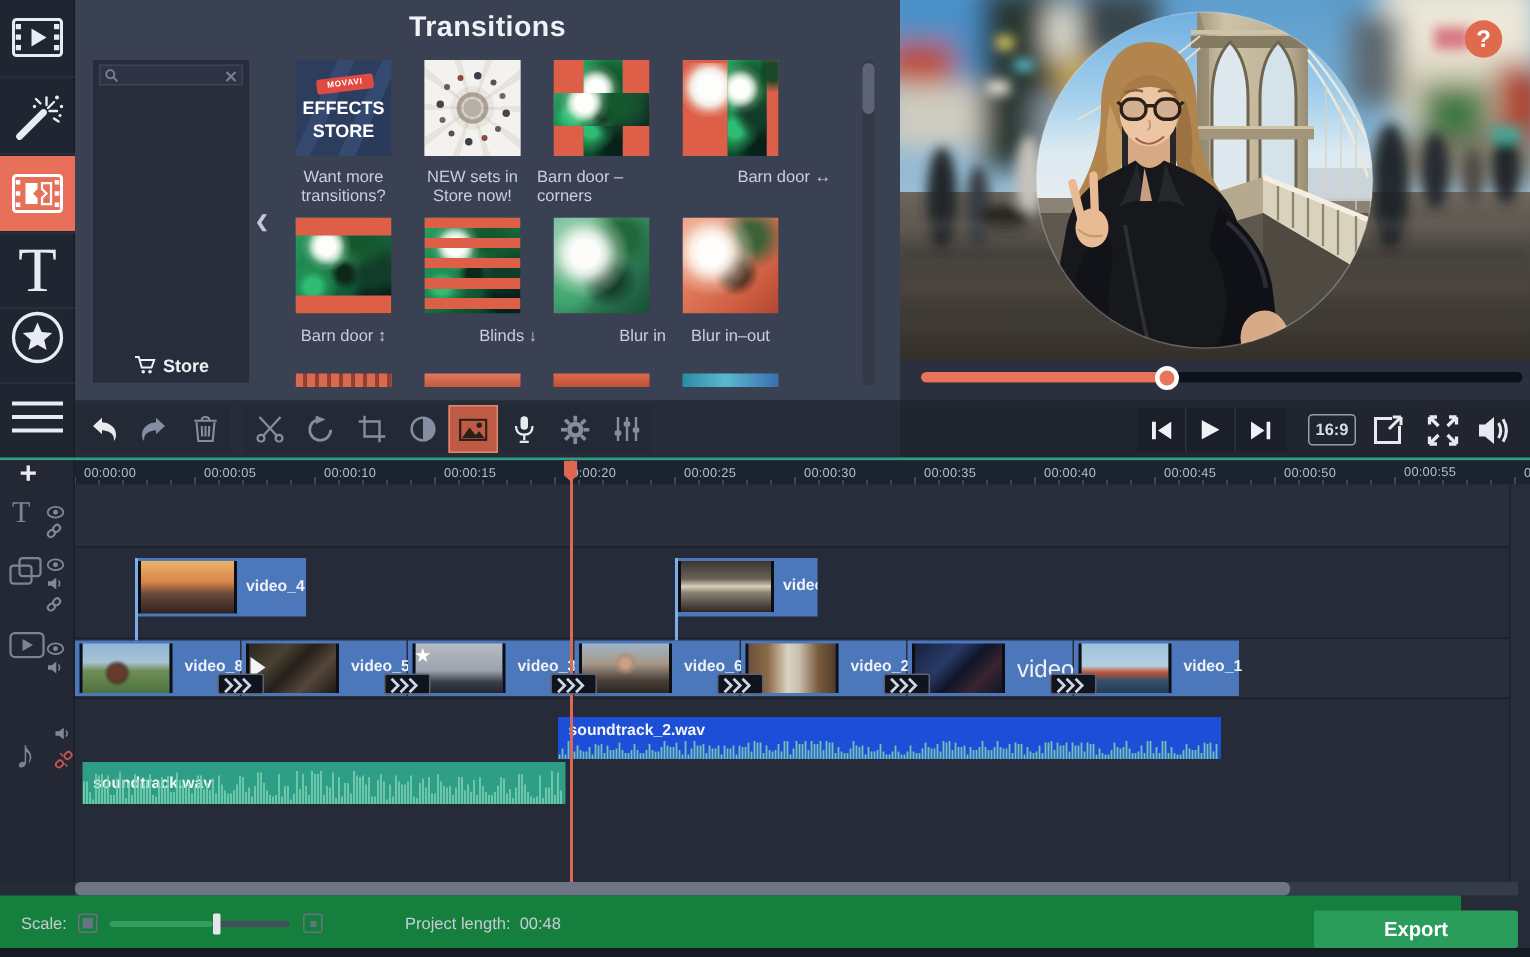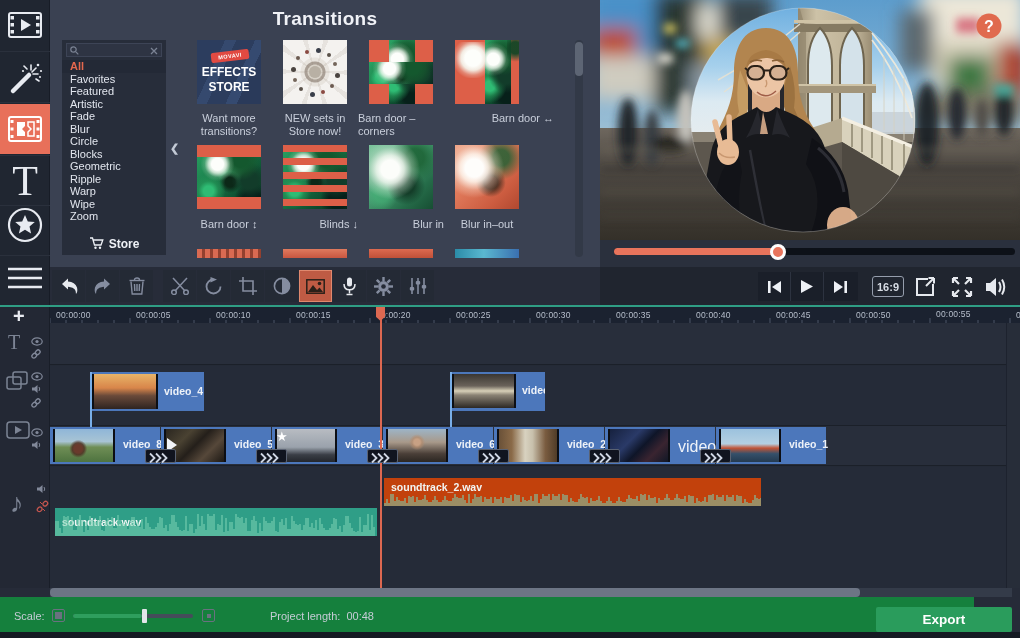--- a/index.html
+++ b/index.html
@@ -81,35 +81,20 @@
 <div class="abs" style="left:62px;top:40px;width:104px;height:215px;background:#272d3a">
   <div style="position:absolute;left:4px;top:3px;width:96px;height:14px;background:#2e3443;border:1px solid #3d4456">
     <svg width="9" height="9" viewBox="0 0 9 9" style="position:absolute;left:3px;top:2px">
         <circle cx="3.5" cy="3.5" r="2.7" fill="none" stroke="#7b8394" stroke-width="1.2"></circle>
         <line x1="5.6" y1="5.6" x2="8.3" y2="8.3" stroke="#7b8394" stroke-width="1.2"></line>
       </svg>
     <svg width="8" height="8" viewBox="0 0 8 8" style="position:absolute;right:3px;top:2.5px">
         <path d="M1,1 L7,7 M7,1 L1,7" stroke="#7b8394" stroke-width="1.3"></path>
       </svg>
   </div>
-  <div style="position:absolute;left:0;top:20px;width:104px;font-size:11px;line-height:12.5px;color:#e2e6ee">
-      <div style="padding:0 0 0 8px;color:#e4684e;background:#232936;font-weight:bold">All</div>
-      <div style="padding:0 0 0 8px">Favorites</div>
-      <div style="padding:0 0 0 8px">Featured</div>
-      <div style="padding:0 0 0 8px">Artistic</div>
-      <div style="padding:0 0 0 8px">Fade</div>
-      <div style="padding:0 0 0 8px">Blur</div>
-      <div style="padding:0 0 0 8px">Circle</div>
-      <div style="padding:0 0 0 8px">Blocks</div>
-      <div style="padding:0 0 0 8px">Geometric</div>
-      <div style="padding:0 0 0 8px">Ripple</div>
-      <div style="padding:0 0 0 8px">Warp</div>
-      <div style="padding:0 0 0 8px">Wipe</div>
-      <div style="padding:0 0 0 8px">Zoom</div>
-    </div>
   <div style="position:absolute;left:0;bottom:4px;width:104px;text-align:center;color:#eef1f6;font-size:12px;font-weight:bold">
     <svg width="15" height="13" viewBox="0 0 15 13" style="vertical-align:-2px;margin-right:5px">
         <path d="M1,1 L3.5,1 L5.5,8 L12,8 L13.8,3 L4.4,3" fill="none" stroke="#eef1f6" stroke-width="1.3"></path>
         <circle cx="6.5" cy="10.8" r="1.2" fill="#eef1f6"></circle>
         <circle cx="11" cy="10.8" r="1.2" fill="#eef1f6"></circle>
       </svg>Store</div>
 </div>
 
 <div class="abs" style="left:170px;top:140px;width:12px;height:16px;color:#c3cad6;font-size:11px;font-weight:bold;line-height:16px">❮</div>
 
@@ -650,21 +635,21 @@
           <path d="M16,1.5 L20.5,6 L16,10.5"></path>
         </g>
       </svg></div>
     <div style="position:absolute;left:700px;top:142px;width:31px;height:14px;background:#10141f;border:1px solid #5a6272;border-radius:2px;z-index:5"><svg width="29" height="12" viewBox="0 0 29 12">
         <g stroke="#cfd6e4" stroke-width="1.8" fill="none">
           <path d="M4,1.5 L8.5,6 L4,10.5"></path>
           <path d="M10,1.5 L14.5,6 L10,10.5"></path>
           <path d="M16,1.5 L20.5,6 L16,10.5"></path>
         </g>
       </svg></div>
-    <div style="position:absolute;left:384px;top:171px;width:377px;height:28px;background:#c2410c;overflow:hidden">
+    <div style="position:absolute;left:372px;top:171px;width:442px;height:28px;background:#1d4ed8;overflow:hidden">
       <div style="position:absolute;left:7px;top:3px;font-size:10.5px;color:#f2f6f4;font-weight:bold">soundtrack_2.wav</div>
       <svg width="441" height="14" style="position:absolute;left:0;bottom:0">
         <path d="M1,14 V11 M3,14 V7 M5,14 V11 M7,14 V2 M9,14 V2 M11,14 V9 M13,14 V5 M15,14 V8 M17,14 V9 M19,14 V9 M21,14 V6 M23,14 V11 M25,14 V4 M27,14 V5 M29,14 V4 M31,14 V10 M33,14 V5 M35,14 V8 M37,14 V8 M39,14 V7 M41,14 V3 M43,14 V8 M45,14 V10 M47,14 V10 M49,14 V8 M51,14 V4 M53,14 V8 M55,14 V10 M57,14 V10 M59,14 V8 M61,14 V4 M63,14 V8 M65,14 V9 M67,14 V9 M69,14 V6 M71,14 V2 M73,14 V5 M75,14 V6 M77,14 V6 M79,14 V3 M81,14 V8 M83,14 V11 M85,14 V2 M87,14 V11 M89,14 V7 M91,14 V2 M93,14 V5 M95,14 V5 M97,14 V4 M99,14 V10 M101,14 V5 M103,14 V7 M105,14 V7 M107,14 V5 M109,14 V11 M111,14 V5 M113,14 V7 M115,14 V7 M117,14 V5 M119,14 V11 M121,14 V5 M123,14 V6 M125,14 V6 M127,14 V3 M129,14 V9 M131,14 V2 M133,14 V3 M135,14 V3 M137,14 V10 M139,14 V5 M141,14 V8 M143,14 V9 M145,14 V8 M147,14 V4 M149,14 V9 M151,14 V2 M153,14 V2 M155,14 V11 M157,14 V7 M159,14 V2 M161,14 V4 M163,14 V4 M165,14 V2 M167,14 V8 M169,14 V2 M171,14 V4 M173,14 V4 M175,14 V2 M177,14 V8 M179,14 V2 M181,14 V3 M183,14 V3 M185,14 V10 M187,14 V6 M189,14 V9 M191,14 V10 M193,14 V10 M195,14 V7 M197,14 V2 M199,14 V5 M201,14 V6 M203,14 V5 M205,14 V11 M207,14 V6 M209,14 V9 M211,14 V9 M213,14 V8 M215,14 V4 M217,14 V9 M219,14 V11 M221,14 V11 M223,14 V9 M225,14 V5 M227,14 V9 M229,14 V11 M231,14 V11 M233,14 V9 M235,14 V5 M237,14 V9 M239,14 V10 M241,14 V10 M243,14 V7 M245,14 V3 M247,14 V6 M249,14 V7 M251,14 V7 M253,14 V4 M255,14 V9 M257,14 V2 M259,14 V3 M261,14 V2 M263,14 V8 M265,14 V3 M267,14 V6 M269,14 V6 M271,14 V5 M273,14 V11 M275,14 V6 M277,14 V8 M279,14 V8 M281,14 V6 M283,14 V2 M285,14 V6 M287,14 V8 M289,14 V8 M291,14 V6 M293,14 V2 M295,14 V6 M297,14 V7 M299,14 V7 M301,14 V4 M303,14 V10 M305,14 V3 M307,14 V4 M309,14 V4 M311,14 V11 M313,14 V6 M315,14 V9 M317,14 V10 M319,14 V9 M321,14 V5 M323,14 V10 M325,14 V3 M327,14 V3 M329,14 V2 M331,14 V8 M333,14 V3 M335,14 V5 M337,14 V5 M339,14 V3 M341,14 V9 M343,14 V3 M345,14 V5 M347,14 V5 M349,14 V3 M351,14 V9 M353,14 V3 M355,14 V4 M357,14 V4 M359,14 V11 M361,14 V7 M363,14 V10 M365,14 V11 M367,14 V11 M369,14 V8 M371,14 V3 M373,14 V6 M375,14 V7 M377,14 V6 M379,14 V2 M381,14 V7 M383,14 V10 M385,14 V10 M387,14 V9 M389,14 V5 M391,14 V10 M393,14 V2 M395,14 V2 M397,14 V10 M399,14 V6 M401,14 V10 M403,14 V2 M405,14 V2 M407,14 V10 M409,14 V6 M411,14 V10 M413,14 V11 M415,14 V11 M417,14 V8 M419,14 V4 M421,14 V7 M423,14 V8 M425,14 V8 M427,14 V5 M429,14 V10 M431,14 V3 M433,14 V4 M435,14 V3 M437,14 V9 M439,14 V4" stroke="#7bd0b2" stroke-width="1.2" fill="none" opacity="0.9"></path>
       </svg>
     </div>
     <div style="position:absolute;left:55px;top:201px;width:322px;height:28px;background:#2f9e87;overflow:hidden">
       <div style="position:absolute;left:7px;top:8px;font-size:10.5px;color:#f2f6f4;font-weight:bold">soundtrack.wav</div>
       <svg width="322" height="24" style="position:absolute;left:0;bottom:0">
         <path d="M1,24 V9 M3,24 V9 M5,24 V16 M7,24 V21 M9,24 V4 M11,24 V5 M13,24 V4 M15,24 V10 M17,24 V5 M19,24 V18 M21,24 V18 M23,24 V7 M25,24 V3 M27,24 V8 M29,24 V20 M31,24 V10 M33,24 V18 M35,24 V4 M37,24 V8 M39,24 V10 M41,24 V10 M43,24 V8 M45,24 V4 M47,24 V18 M49,24 V19 M51,24 V9 M53,24 V6 M55,24 V12 M57,24 V5 M59,24 V16 M61,24 V16 M63,24 V3 M65,24 V8 M67,24 V11 M69,24 V12 M71,24 V11 M73,24 V17 M75,24 V12 M77,24 V5 M79,24 V5 M81,24 V14 M83,24 V10 M85,24 V15 M87,24 V7 M89,24 V17 M91,24 V5 M93,24 V11 M95,24 V15 M97,24 V17 M99,24 V17 M101,24 V15 M103,24 V11 M105,24 V5 M107,24 V6 M109,24 V16 M111,24 V13 M113,24 V19 M115,24 V12 M117,24 V3 M119,24 V3 M121,24 V10 M123,24 V15 M125,24 V18 M127,24 V19 M129,24 V18 M131,24 V4 M133,24 V19 M135,24 V12 M137,24 V12 M139,24 V21 M141,24 V17 M143,24 V2 M145,24 V14 M147,24 V4 M149,24 V12 M151,24 V18 M153,24 V2 M155,24 V4 M157,24 V4 M159,24 V2 M161,24 V18 M163,24 V12 M165,24 V13 M167,24 V3 M169,24 V20 M171,24 V6 M173,24 V19 M175,24 V10 M177,24 V10 M179,24 V17 M181,24 V2 M183,24 V5 M185,24 V6 M187,24 V5 M189,24 V11 M191,24 V6 M193,24 V19 M195,24 V19 M197,24 V8 M199,24 V4 M201,24 V9 M203,24 V21 M205,24 V11 M207,24 V19 M209,24 V5 M211,24 V9 M213,24 V11 M215,24 V11 M217,24 V9 M219,24 V5 M221,24 V19 M223,24 V20 M225,24 V10 M227,24 V7 M229,24 V13 M231,24 V6 M233,24 V17 M235,24 V17 M237,24 V4 M239,24 V9 M241,24 V12 M243,24 V13 M245,24 V12 M247,24 V18 M249,24 V13 M251,24 V6 M253,24 V6 M255,24 V15 M257,24 V11 M259,24 V16 M261,24 V8 M263,24 V18 M265,24 V6 M267,24 V12 M269,24 V16 M271,24 V18 M273,24 V18 M275,24 V16 M277,24 V12 M279,24 V6 M281,24 V7 M283,24 V17 M285,24 V14 M287,24 V20 M289,24 V13 M291,24 V4 M293,24 V4 M295,24 V11 M297,24 V16 M299,24 V19 M301,24 V20 M303,24 V19 M305,24 V5 M307,24 V20 M309,24 V13 M311,24 V13 M313,24 V2 M315,24 V18 M317,24 V3 M319,24 V15" stroke="#7bd0b2" stroke-width="1.2" fill="none" opacity="0.9"></path>
       </svg>

